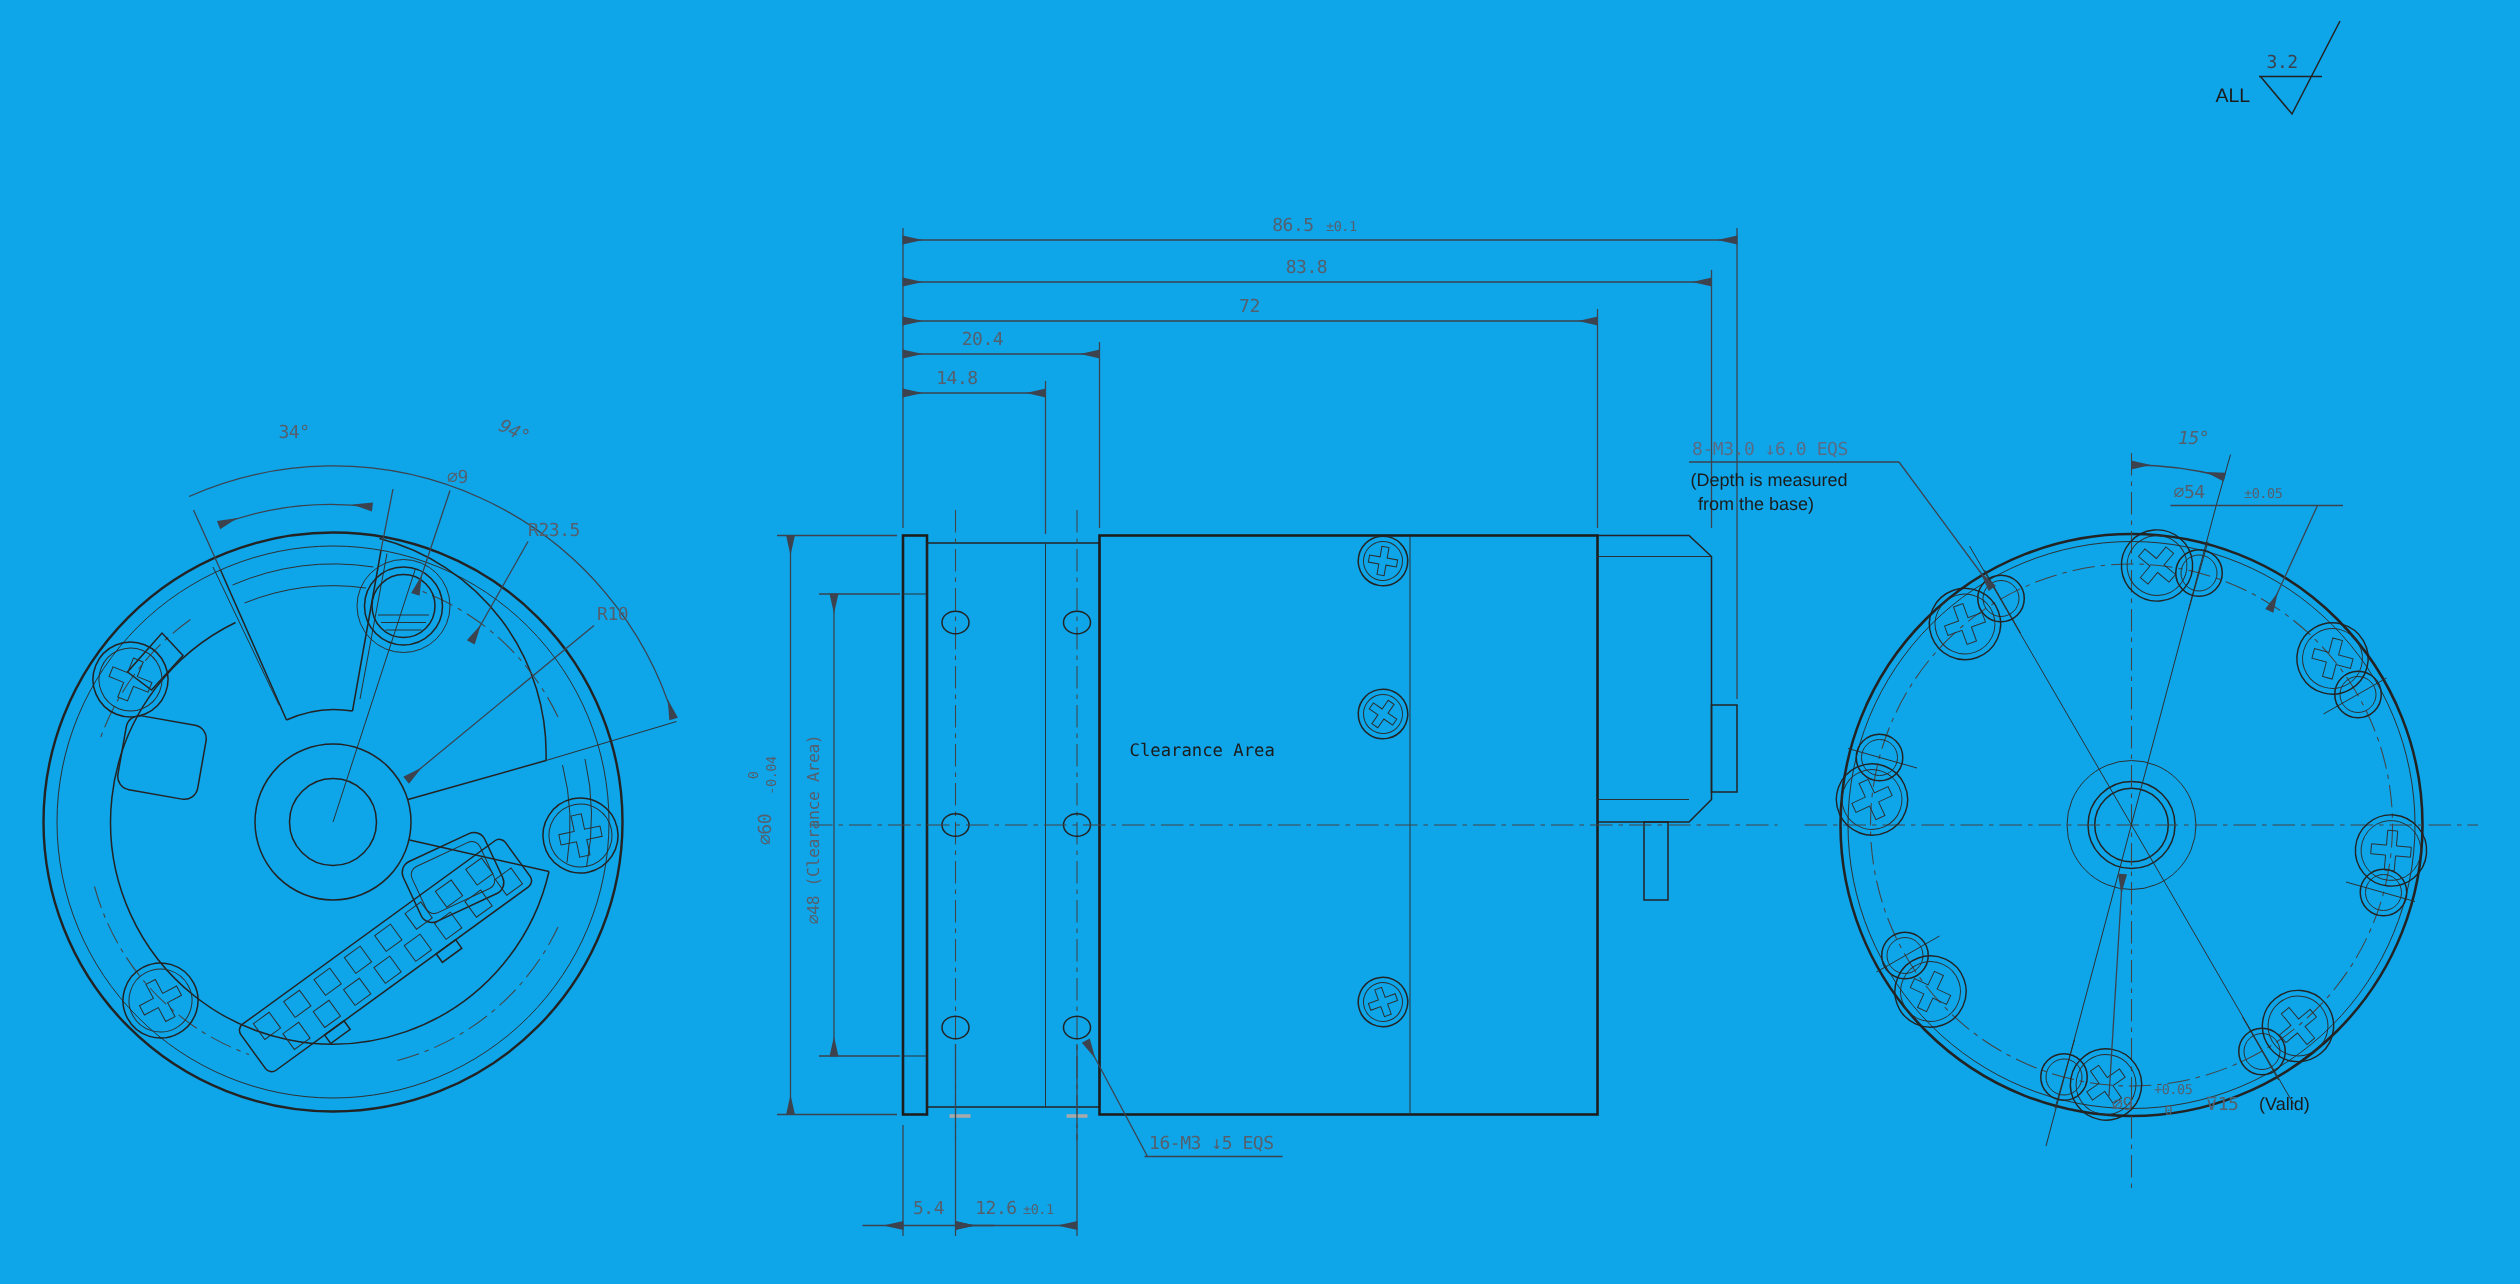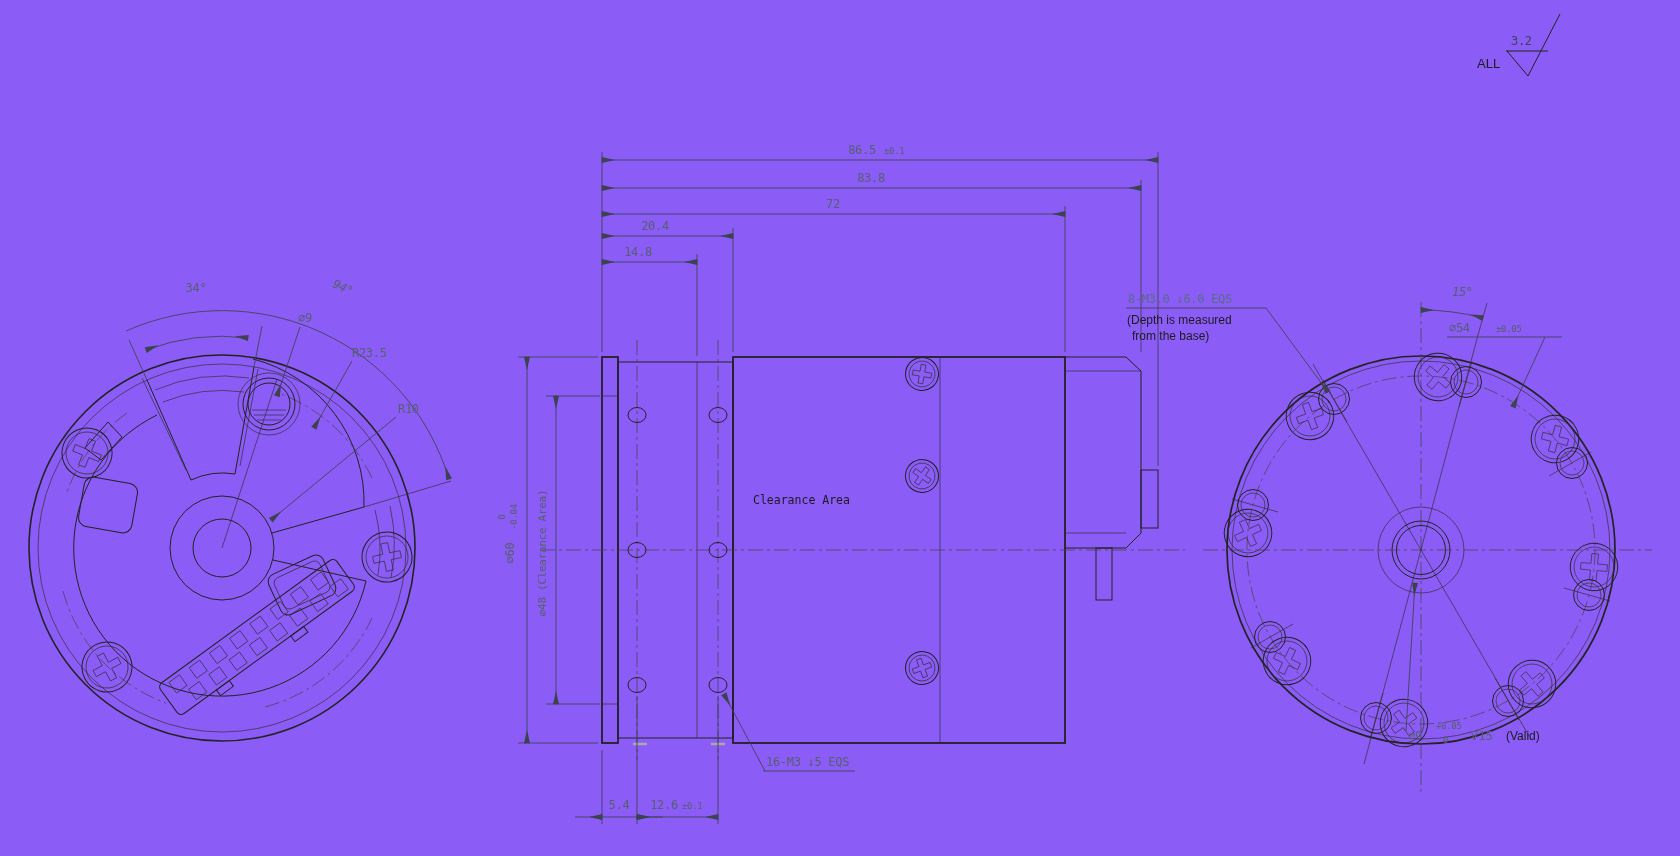--- a/index.html
+++ b/index.html
@@ -1,16 +1,16 @@
 <!DOCTYPE html>
 <html><head>
 <meta charset="utf-8">
 <style>
   html,body{margin:0;padding:0;background:#fff;}
-  .wrap{width:1680px;height:856px;background:#8b5cf6;position:relative;overflow:hidden;}
+  .wrap{width:1680px;height:856px;background:#0ea5e9;position:relative;overflow:hidden;}
   svg{display:block;}
   text{font-family:"DejaVu Sans Mono","DejaVu Sans",monospace;}
   .dim{fill:#55606e;font-size:12px;letter-spacing:-0.3px;}
   .dimsm{fill:#55606e;font-size:9px;letter-spacing:-0.3px;}
   .note{fill:#1c1c1c;font-size:12px;font-family:"Liberation Sans","DejaVu Sans",sans-serif;}
   .lbl{fill:#3a4450;font-size:12px;letter-spacing:-0.3px;}
   .outline{stroke:#232323;fill:none;}
   .thin{stroke:#2d2d2d;stroke-width:0.65;fill:none;}
   .med{stroke:#232323;stroke-width:1;fill:none;}
   .heavy{stroke:#1c1c1c;stroke-width:1.7;fill:none;}

